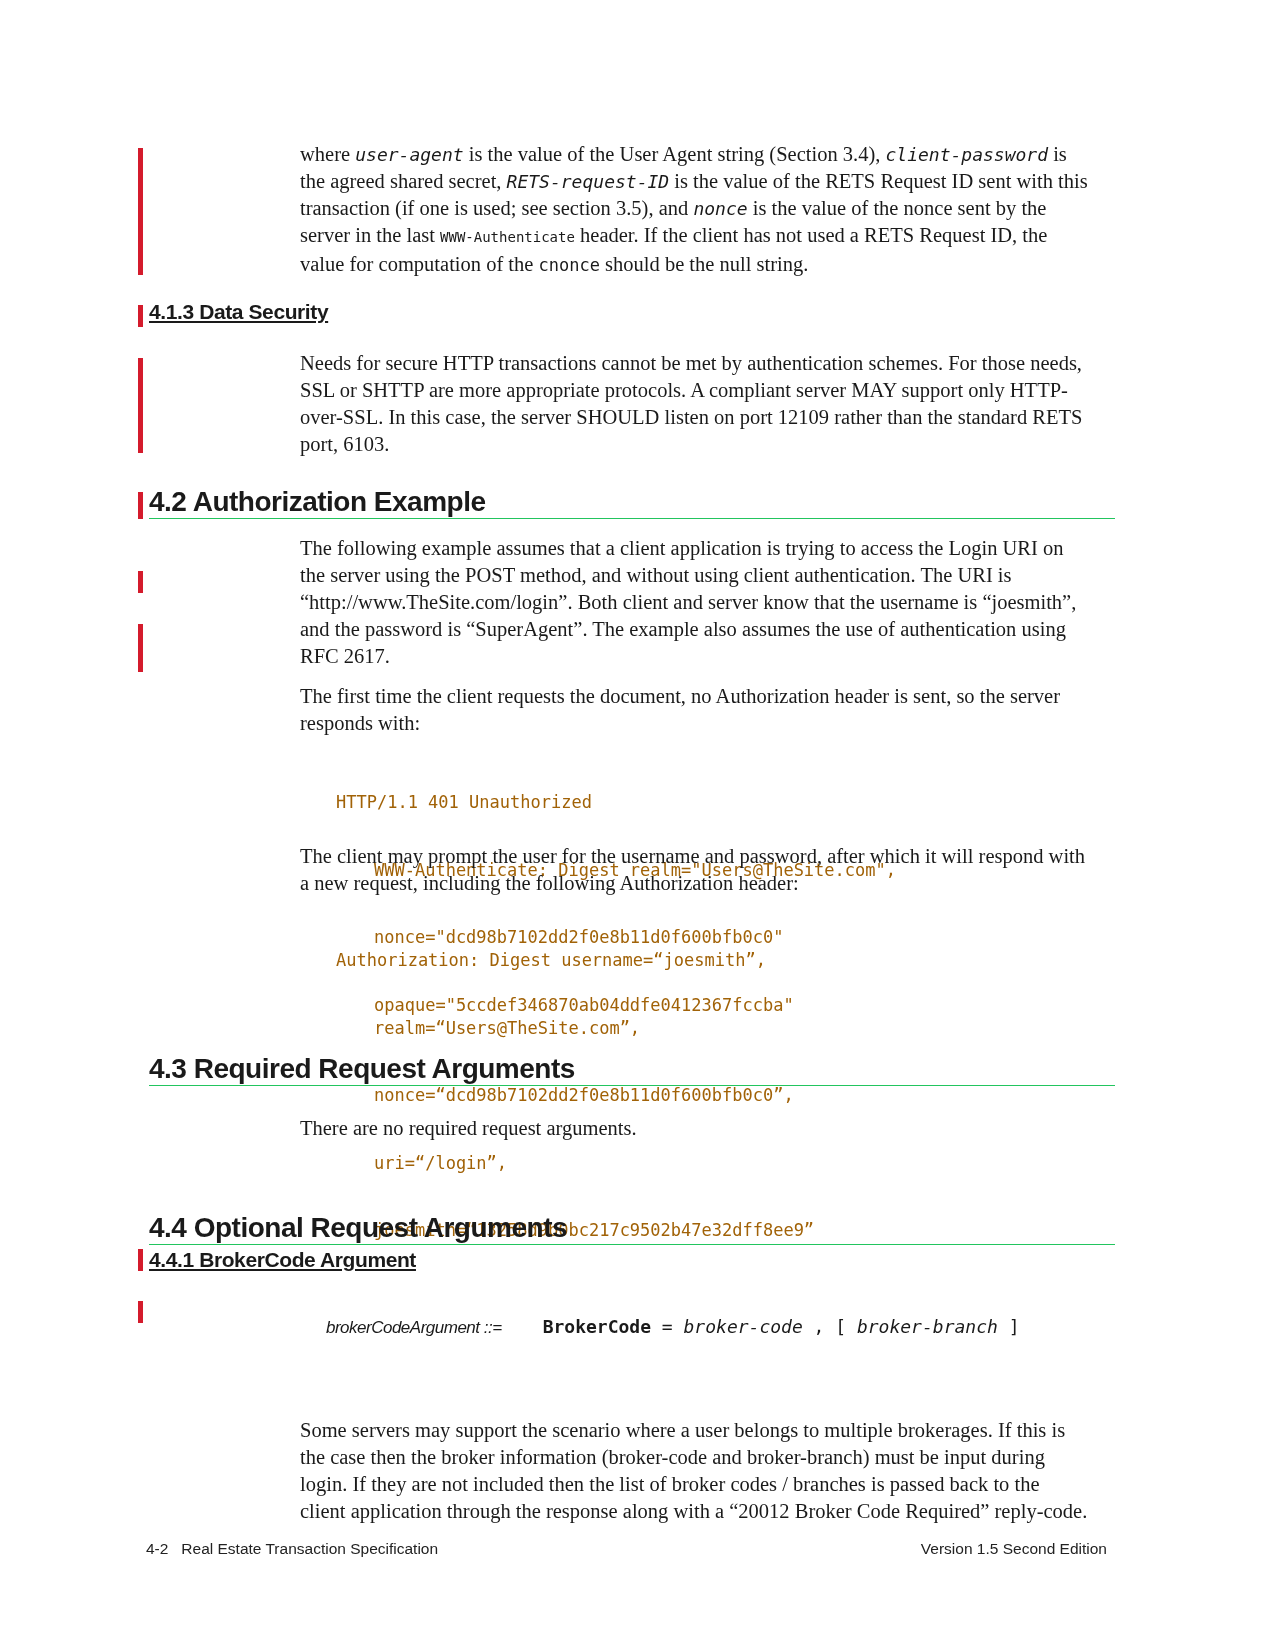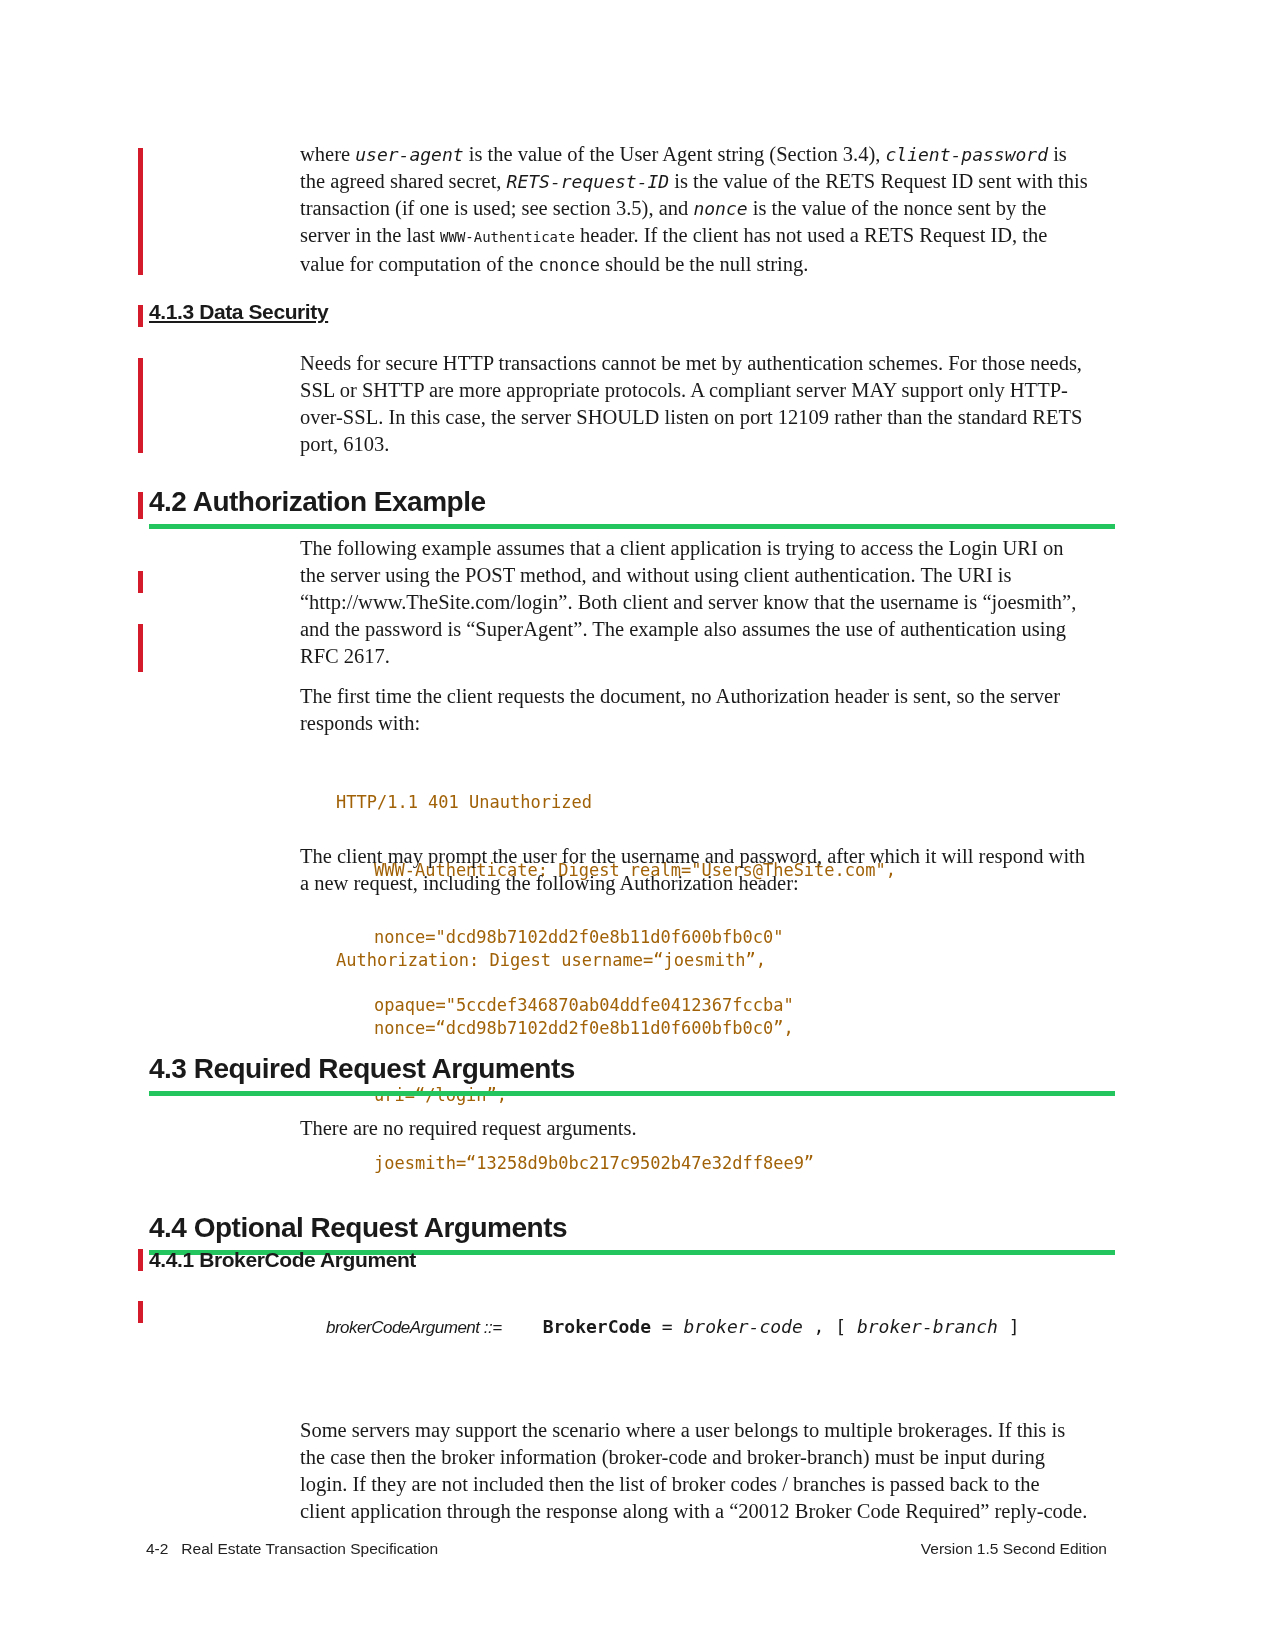--- a/index.html
+++ b/index.html
@@ -8,21 +8,21 @@
   .sans { font-family: "Liberation Sans", "DejaVu Sans", sans-serif; }
   .mono { font-family: "DejaVu Sans Mono", "Liberation Mono", monospace; }
 
   .bar { position: absolute; left: 138px; width: 5px; background: #d41b2c; }
 
   .para { position: absolute; left: 300px; width: 790px; font-size: 20.5px; line-height: 27px; }
   .para p { margin: 0; }
   .code { position: absolute; left: 336px; font-size: 17px; line-height: 22.5px; white-space: pre; color: #a16207; }
   .code .ind { padding-left: 38px; }
 
-  .h2 { position: absolute; left: 149px; width: 966px; font-size: 28px; font-weight: normal; letter-spacing: -0.5px; border-bottom: 5px solid #22c55e; padding-bottom: 6px; margin: 0; }
+  .h2 { position: absolute; left: 149px; width: 966px; font-size: 28px; font-weight: normal; letter-spacing: -0.5px; border-bottom: 1px solid #22c55e; margin: 0; }
   .h3 { position: absolute; left: 149px; font-size: 21px; letter-spacing: -0.4px; margin: 0; font-weight: normal; }
   .h2 span, .h3 span { font-weight: 600; }
 
   .im { font-family: "DejaVu Sans Mono", "Liberation Mono", monospace; font-style: italic; font-size: 18px; }
   .sm { font-family: "DejaVu Sans Mono", "Liberation Mono", monospace; font-size: 14px; }
   .mm { font-family: "DejaVu Sans Mono", "Liberation Mono", monospace; font-size: 17px; }
 
   .grammar { position: absolute; left: 326px; top: 1316px; font-size: 18px; white-space: nowrap; }
   .grammar .lhs { font-family: "Liberation Sans", sans-serif; font-style: italic; font-size: 17px; letter-spacing: -0.5px; }
   .grammar .kw { font-family: "DejaVu Sans Mono", monospace; font-weight: bold; margin-left: 28px; padding-left: 13px; }
@@ -63,33 +63,34 @@
   <div>HTTP/1.1 401 Unauthorized</div>
   <div class="ind">WWW-Authenticate: Digest realm="Users@TheSite.com",</div>
   <div class="ind">nonce="dcd98b7102dd2f0e8b11d0f600bfb0c0"</div>
   <div class="ind">opaque="5ccdef346870ab04ddfe0412367fccba"</div>
 </div>
 <div class="para serif" style="top:843px;">
   <p>The client may prompt the user for the username and password, after which it will respond with a new request, including the following Authorization header:</p>
 </div>
 <div class="code mono" style="top:904px;">
   <div>Authorization: Digest username=“joesmith”,</div>
+  <div class="ind">realm=“Users@TheSite.com”,</div>
   <div class="ind">nonce=“dcd98b7102dd2f0e8b11d0f600bfb0c0”,</div>
   <div class="ind">uri=“/login”,</div>
   <div class="ind">joesmith=“13258d9b0bc217c9502b47e32dff8ee9”</div>
 </div>
 
 <h2 class="h2 sans" style="top:1053px;"><span>4.3 Required Request Arguments</span></h2>
 <div class="para serif" style="top:1115px;">
   <p>There are no required request arguments.</p>
 </div>
 
 <h2 class="h2 sans" style="top:1212px;"><span>4.4 Optional Request Arguments</span></h2>
 
-<h3 class="h3 sans" style="top:1248px;"><span>4.4.1 BrokerCode Argument</span></h3>
+<h3 class="h3 sans" style="top:1248px;text-decoration:underline;"><span>4.4.1 BrokerCode Argument</span></h3>
 <div class="grammar">
   <span class="lhs">brokerCodeArgument ::=</span><span class="kw">BrokerCode</span><span class="pl"> = </span><span class="it">broker-code</span><span class="pl"> , [ </span><span class="it">broker-branch</span><span class="pl"> ]</span>
 </div>
 <div class="para serif" style="top:1417px;">
   <p>Some servers may support the scenario where a user belongs to multiple brokerages. If this is the case then the broker information (broker-code and broker-branch) must be input during login. If they are not included then the list of broker codes / branches is passed back to the client application through the response along with a “20012 Broker Code Required” reply-code.</p>
 </div>
 
 <div class="footer sans" style="left:146px;">
   <span>4-2</span>&nbsp;&nbsp;&nbsp;<span>Real Estate Transaction Specification</span>
 </div>

